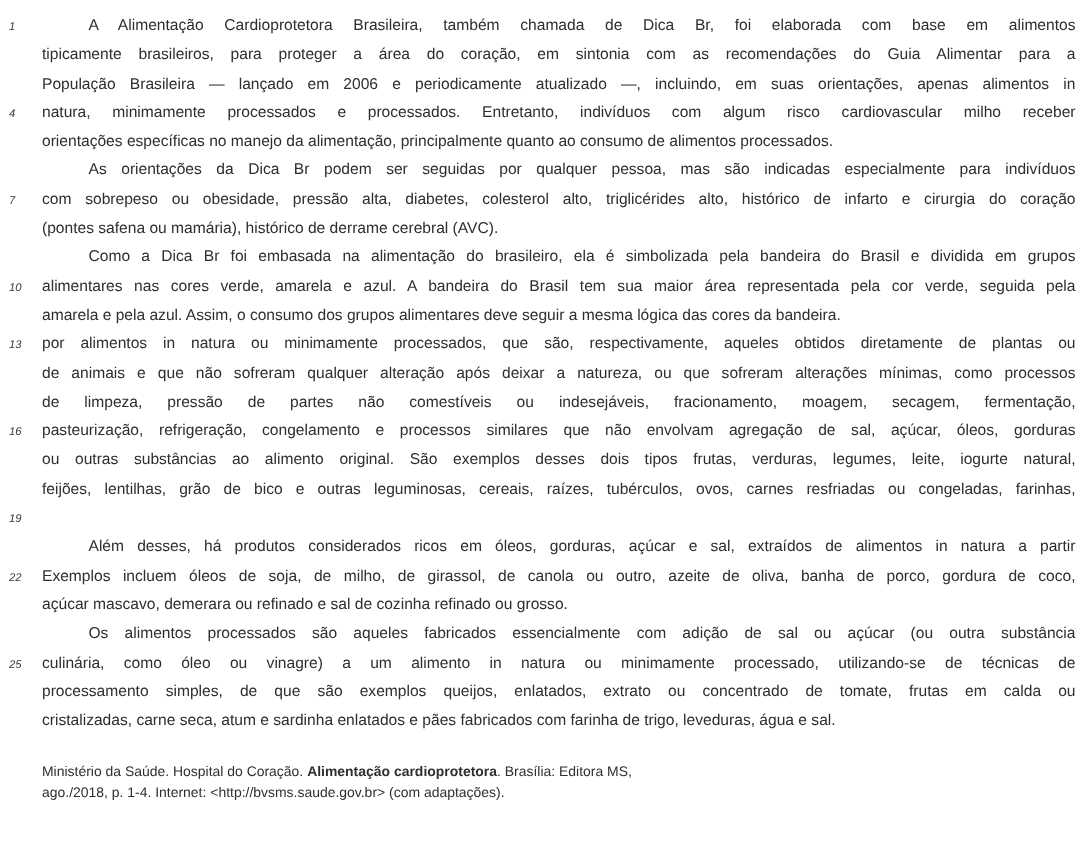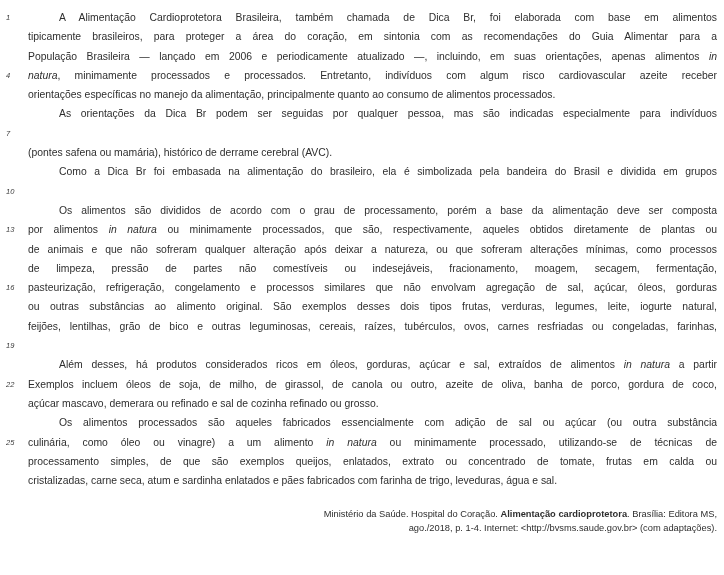--- a/index.html
+++ b/index.html
@@ -34,46 +34,45 @@
     position: absolute;
     left: -22px; top: 0;
     width: 13px;
     text-align: right;
     font-size: 7.5px;
     font-style: italic;
     line-height: 19.3px;
     color: #3a3a3a;
     text-indent: 0;
   }
-  .it { font-style: italic; }
+  .it { }
   .bd { font-weight: bold; }
   .citation {
     margin-top: 17px;
-    text-align: right;
     font-size: 9.3px;
     line-height: 14px;
     color: #2e2e2e;
   }
 </style>
 </head>
 <body>
 
 <div class="page">
   <div>
       <div class="line ind"><span class="lnum">1</span><span>A Alimentação Cardioprotetora Brasileira, também chamada de Dica Br, foi elaborada com base em alimentos</span></div>
       <div class="line"><span>tipicamente brasileiros, para proteger a área do coração, em sintonia com as recomendações do Guia Alimentar para a</span></div>
       <div class="line"><span>População Brasileira — lançado em 2006 e periodicamente atualizado —, incluindo, em suas orientações, apenas alimentos </span><span class="it">in</span></div>
-      <div class="line"><span class="lnum">4</span><span class="it">natura</span><span>, minimamente processados e processados. Entretanto, indivíduos com algum risco cardiovascular azeite receber</span></div>
+      <div class="line"><span class="lnum">4</span><span class="it">natura</span><span>, minimamente processados e processados. Entretanto, indivíduos com algum risco cardiovascular milho receber</span></div>
       <div class="line endp"><span>orientações específicas no manejo da alimentação, principalmente quanto ao consumo de alimentos processados.</span></div>
       <div class="line ind"><span>As orientações da Dica Br podem ser seguidas por qualquer pessoa, mas são indicadas especialmente para indivíduos</span></div>
-      <div class="line"><span class="lnum">7</span></div>
+      <div class="line"><span class="lnum">7</span><span>com sobrepeso ou obesidade, pressão alta, diabetes, colesterol alto, triglicérides alto, histórico de infarto e cirurgia do coração</span></div>
       <div class="line endp"><span>(pontes safena ou mamária), histórico de derrame cerebral (AVC).</span></div>
       <div class="line ind"><span>Como a Dica Br foi embasada na alimentação do brasileiro, ela é simbolizada pela bandeira do Brasil e dividida em grupos</span></div>
-      <div class="line"><span class="lnum">10</span></div>
-      <div class="line ind"><span>Os alimentos são divididos de acordo com o grau de processamento, porém a base da alimentação deve ser composta</span></div>
+      <div class="line"><span class="lnum">10</span><span>alimentares nas cores verde, amarela e azul. A bandeira do Brasil tem sua maior área representada pela cor verde, seguida pela</span></div>
+      <div class="line endp"><span>amarela e pela azul. Assim, o consumo dos grupos alimentares deve seguir a mesma lógica das cores da bandeira.</span></div>
       <div class="line"><span class="lnum">13</span><span>por alimentos </span><span class="it">in natura</span><span> ou minimamente processados, que são, respectivamente, aqueles obtidos diretamente de plantas ou</span></div>
       <div class="line"><span>de animais e que não sofreram qualquer alteração após deixar a natureza, ou que sofreram alterações mínimas, como processos</span></div>
       <div class="line"><span>de limpeza, pressão de partes não comestíveis ou indesejáveis, fracionamento, moagem, secagem, fermentação,</span></div>
       <div class="line"><span class="lnum">16</span><span>pasteurização, refrigeração, congelamento e processos similares que não envolvam agregação de sal, açúcar, óleos, gorduras</span></div>
       <div class="line"><span>ou outras substâncias ao alimento original. São exemplos desses dois tipos frutas, verduras, legumes, leite, iogurte natural,</span></div>
       <div class="line"><span>feijões, lentilhas, grão de bico e outras leguminosas, cereais, raízes, tubérculos, ovos, carnes resfriadas ou congeladas, farinhas,</span></div>
       <div class="line endp"><span class="lnum">19</span></div>
       <div class="line ind"><span>Além desses, há produtos considerados ricos em óleos, gorduras, açúcar e sal, extraídos de alimentos </span><span class="it">in natura</span><span> a partir</span></div>
       <div class="line"><span class="lnum">22</span><span>Exemplos incluem óleos de soja, de milho, de girassol, de canola ou outro, azeite de oliva, banha de porco, gordura de coco,</span></div>
       <div class="line endp"><span>açúcar mascavo, demerara ou refinado e sal de cozinha refinado ou grosso.</span></div>

